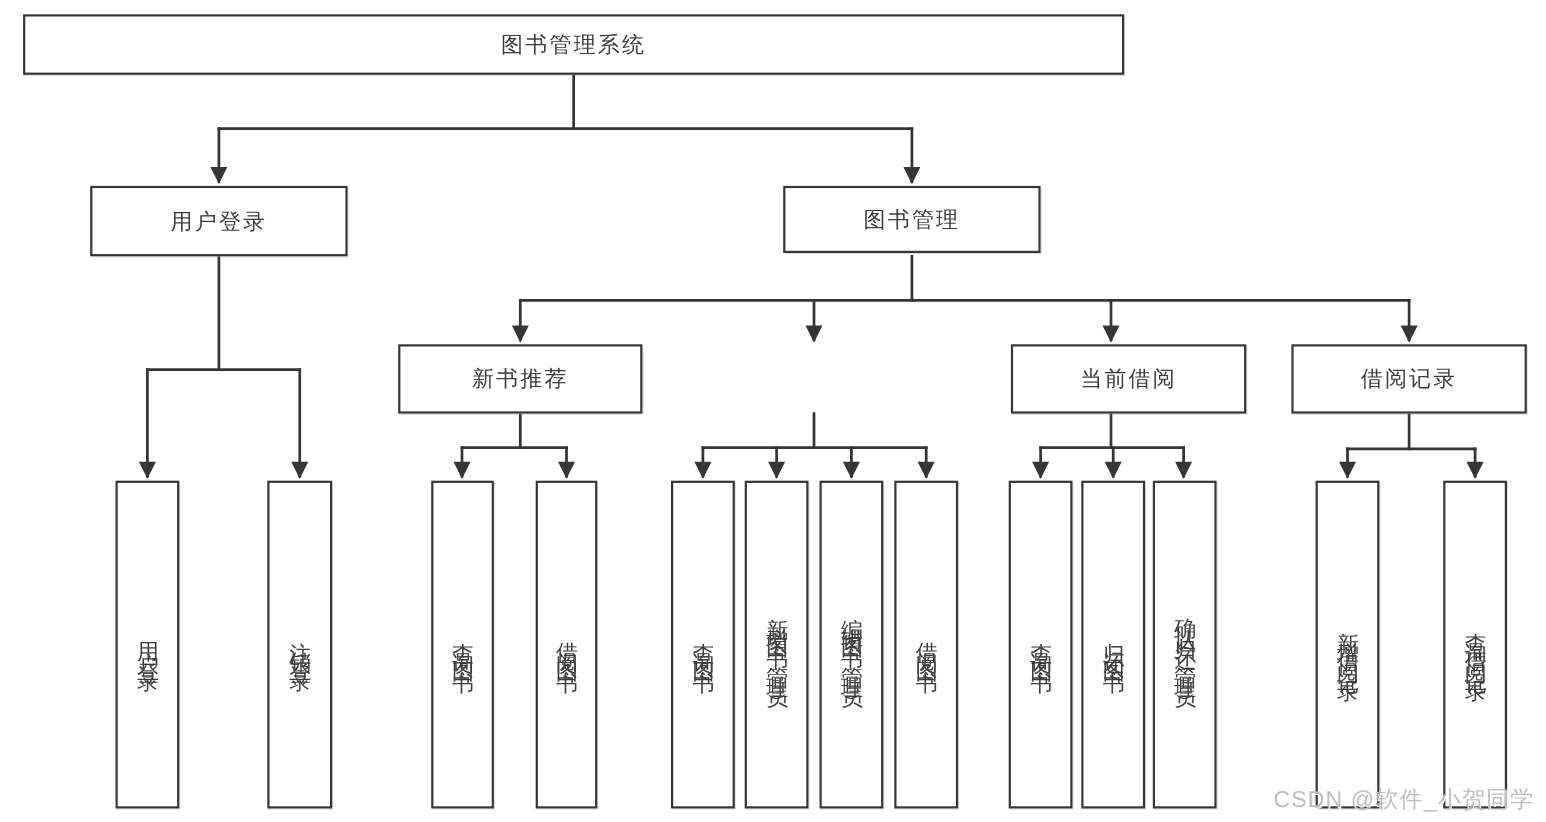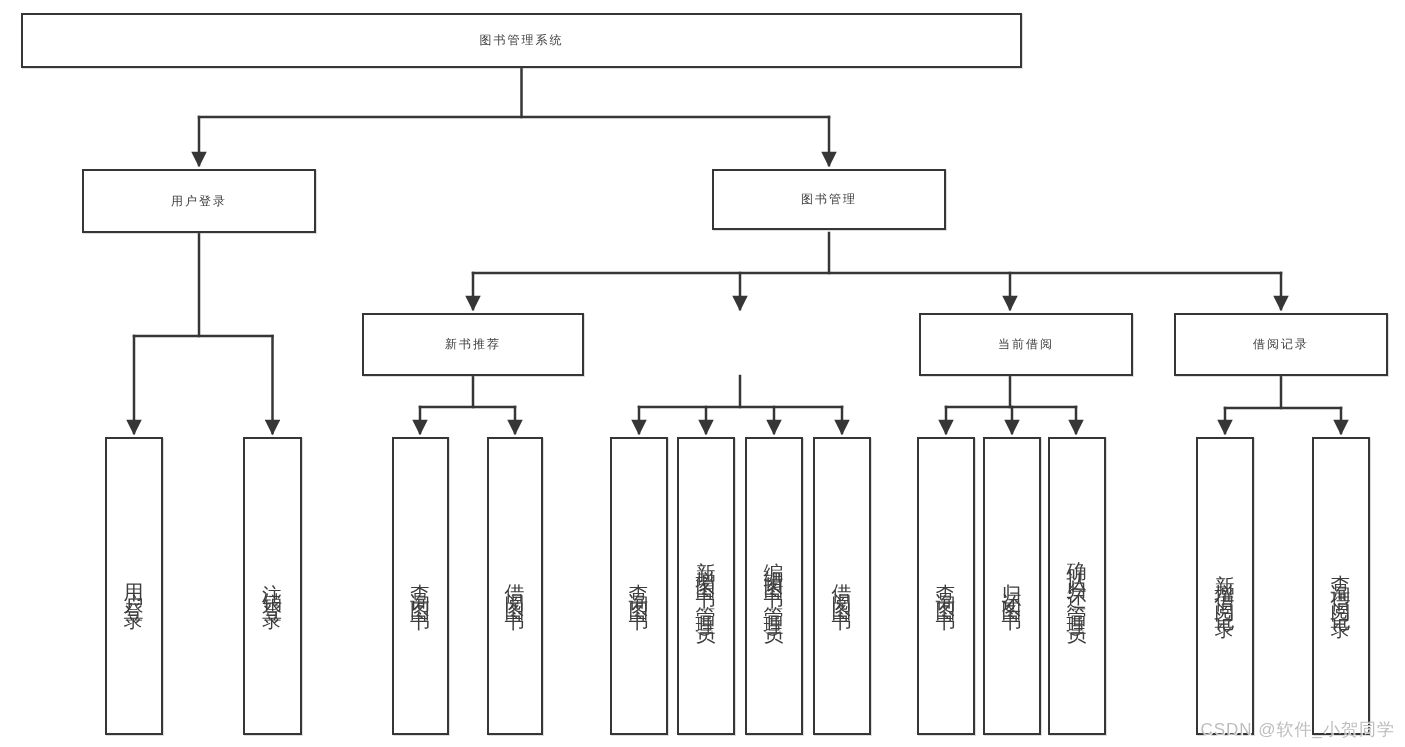--- a/index.html
+++ b/index.html
@@ -43,21 +43,21 @@
     position:absolute;
     box-sizing:border-box;
     border:2.5px solid var(--box-border);
     background:var(--box-fill);
     display:flex;
     align-items:center;
     justify-content:center;
     box-shadow:1px 1px 0 rgba(120,120,120,0.25);
   }
   .node .hlabel{
-    font-size:12px;
+    font-size:20px;
     letter-spacing:2px;
     white-space:nowrap;
     color:var(--text);
   }
   .node .vlabel{
     writing-mode:vertical-rl;
     text-orientation:mixed;
     font-size:20px;
     line-height:1;
     letter-spacing:9px;
@@ -87,21 +87,21 @@
   .f-borrow-bor{left:813px;}
   .f-query-cur{left:917px;}
   .f-return{left:983px;}
   .f-confirm-return{left:1048px;}
   .f-add-record{left:1196px;}
   .f-query-record{left:1312px;}
   .watermark{
     position:absolute;
     right:10px;
     bottom:6px;
-    font-size:17px;
+    font-size:21px;
     color:var(--watermark);
     letter-spacing:1px;
     text-shadow:1px 1px 0 rgba(255,255,255,0.9);
   }
 </style>
 </head>
 <body>
 
 <div id="page">
 

